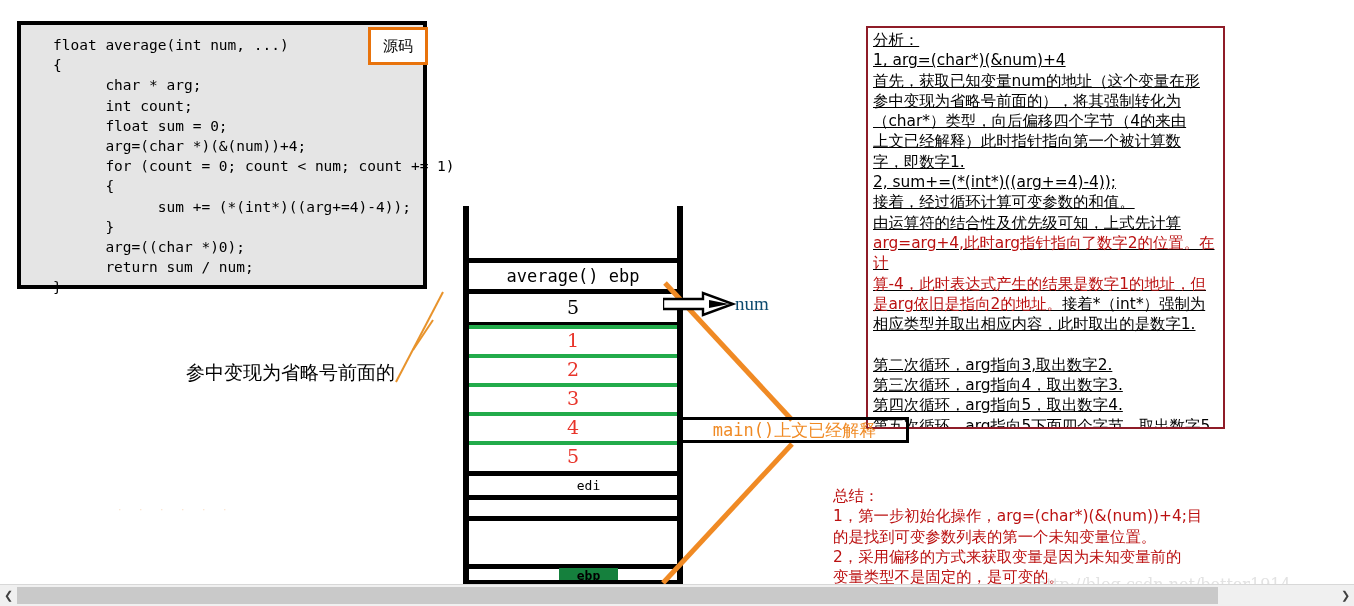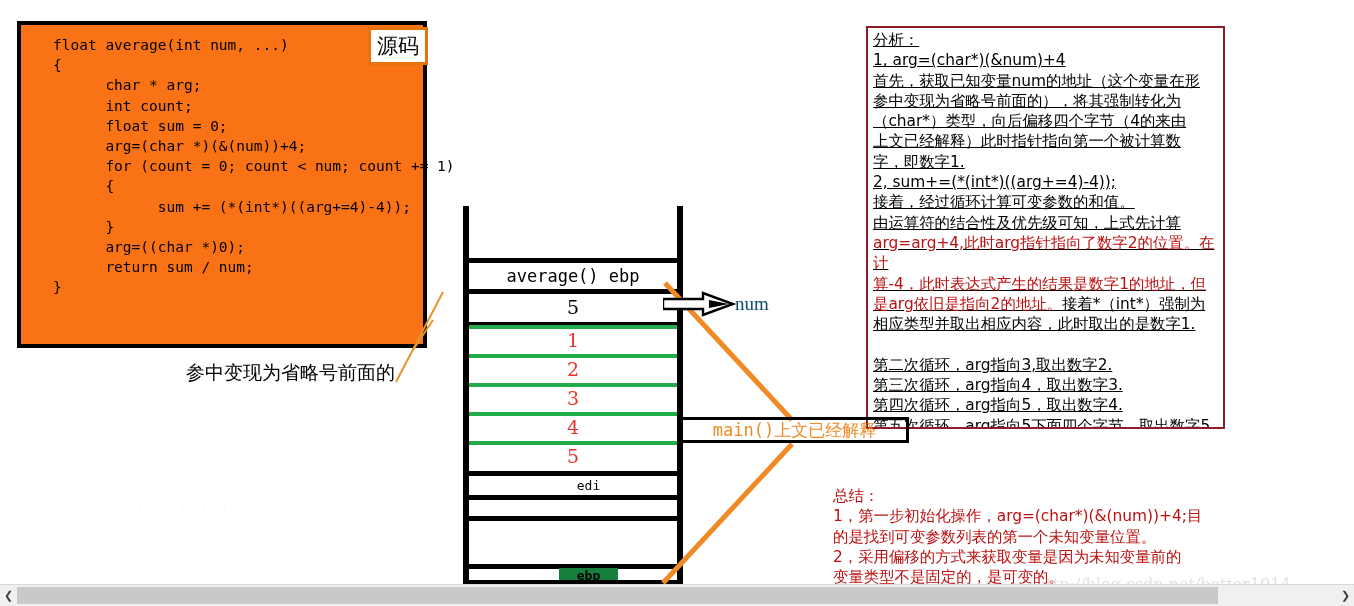--- a/index.html
+++ b/index.html
@@ -17,24 +17,24 @@
     background: #ffffff;
     overflow: hidden;
   }
 
   
   #code-box {
     position: absolute;
     left: 17px;
     top: 21px;
     width: 410px;
-    height: 327px;
+    height: 268px;
     border: 4px solid #000000;
     box-sizing: border-box;
-    background: #f97316;
+    background: #e5e5e5;
   }
   #code-listing {
     position: absolute;
     left: 32px;
     top: 10px;
     margin: 0;
     font-family: "DejaVu Sans Mono", "Liberation Mono", monospace;
     font-size: 14.5px;
     line-height: 20.2px;
     color: #000000;
@@ -45,21 +45,21 @@
     position: absolute;
     left: 368px;
     top: 27px;
     width: 60px;
     height: 38px;
     border: 3px solid #e8730c;
     box-sizing: border-box;
     background: #ffffff;
     color: #000000;
     font-family: "DejaVu Sans", sans-serif;
-    font-size: 21px;
+    font-size: 15px;
     line-height: 32px;
     text-align: center;
     z-index: 6;
   }
 
   
   #push-caption {
     position: absolute;
     left: 186px;
     top: 360px;

